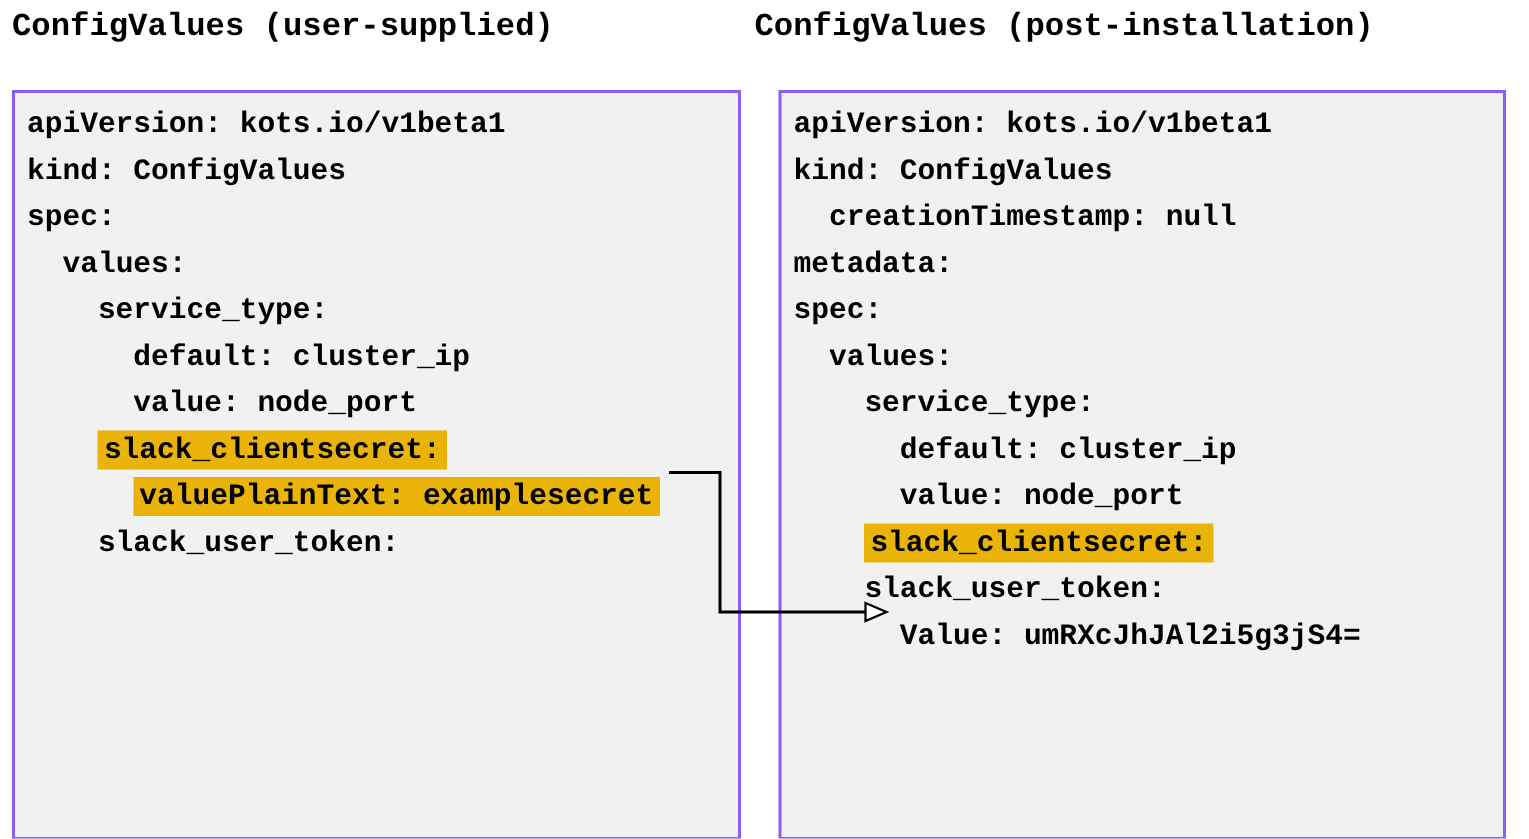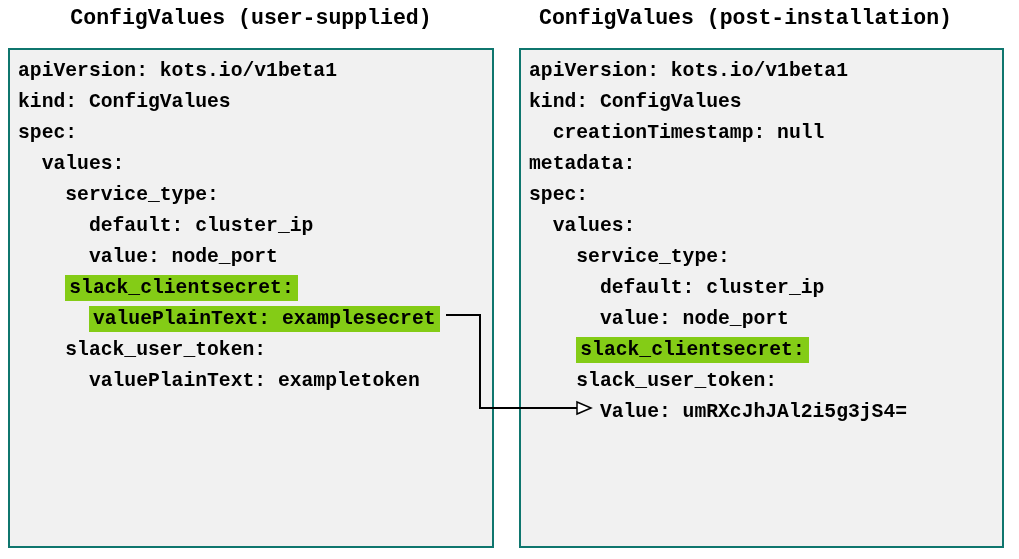--- a/index.html
+++ b/index.html
@@ -12,51 +12,50 @@
     font-family: "Liberation Mono", "DejaVu Sans Mono", monospace;
   }
   .wrap {
     position: relative;
     width: 1019px;
     height: 559px;
   }
   .panel-title {
     position: absolute;
     top: 6px;
-    text-align: center;
     font-weight: bold;
     font-size: 21.5px;
     color: #000000;
     white-space: pre;
   }
   .panel-title.left  { left: 8px;   width: 486px; }
   .panel-title.right { left: 503px; width: 485px; }
   .panel {
     position: absolute;
-    top: 48px;
+    top: 60px;
     height: 500px;
     box-sizing: border-box;
     background: #f1f1f1;
-    border: 2px solid #0f766e;
+    border: 2px solid #8b5cf6;
   }
   .panel.left  { left: 8px;   width: 486px; }
   .panel.right { left: 519px; width: 485px; }
   .code {
     padding: 6px 0 0 8px;
     font-weight: bold;
     font-size: 19.7px;
     line-height: 31px;
     color: #000000;
   }
   .line {
     white-space: pre;
     height: 31px;
   }
   .hl {
-    background: #84cc16;
+    background: #eab308;
     padding: 2px 4px;
   }
   .arrow-overlay {
     position: absolute;
     left: 0;
     top: 0;
     width: 1019px;
     height: 559px;
     pointer-events: none;
   }
@@ -75,21 +74,21 @@
         <div class="line"><span></span><span>apiVersion: kots.io/v1beta1</span></div>
         <div class="line"><span></span><span>kind: ConfigValues</span></div>
         <div class="line"><span></span><span>spec:</span></div>
         <div class="line"><span>  </span><span>values:</span></div>
         <div class="line"><span>    </span><span>service_type:</span></div>
         <div class="line"><span>      </span><span>default: cluster_ip</span></div>
         <div class="line"><span>      </span><span>value: node_port</span></div>
         <div class="line"><span>    </span><span class="hl">slack_clientsecret:</span></div>
         <div class="line"><span>      </span><span class="hl">valuePlainText: examplesecret</span></div>
         <div class="line"><span>    </span><span>slack_user_token:</span></div>
-        <div class="line"><span>      </span><span>valuePlainText: exampletoken</span></div>
+        <div class="line"><span>      </span></div>
       </div>
   </div>
 
   <div class="panel right">
     <div class="code" id="right-code">
         <div class="line"><span></span><span>apiVersion: kots.io/v1beta1</span></div>
         <div class="line"><span></span><span>kind: ConfigValues</span></div>
         <div class="line"><span>  </span><span>creationTimestamp: null</span></div>
         <div class="line"><span></span><span>metadata:</span></div>
         <div class="line"><span></span><span>spec:</span></div>

